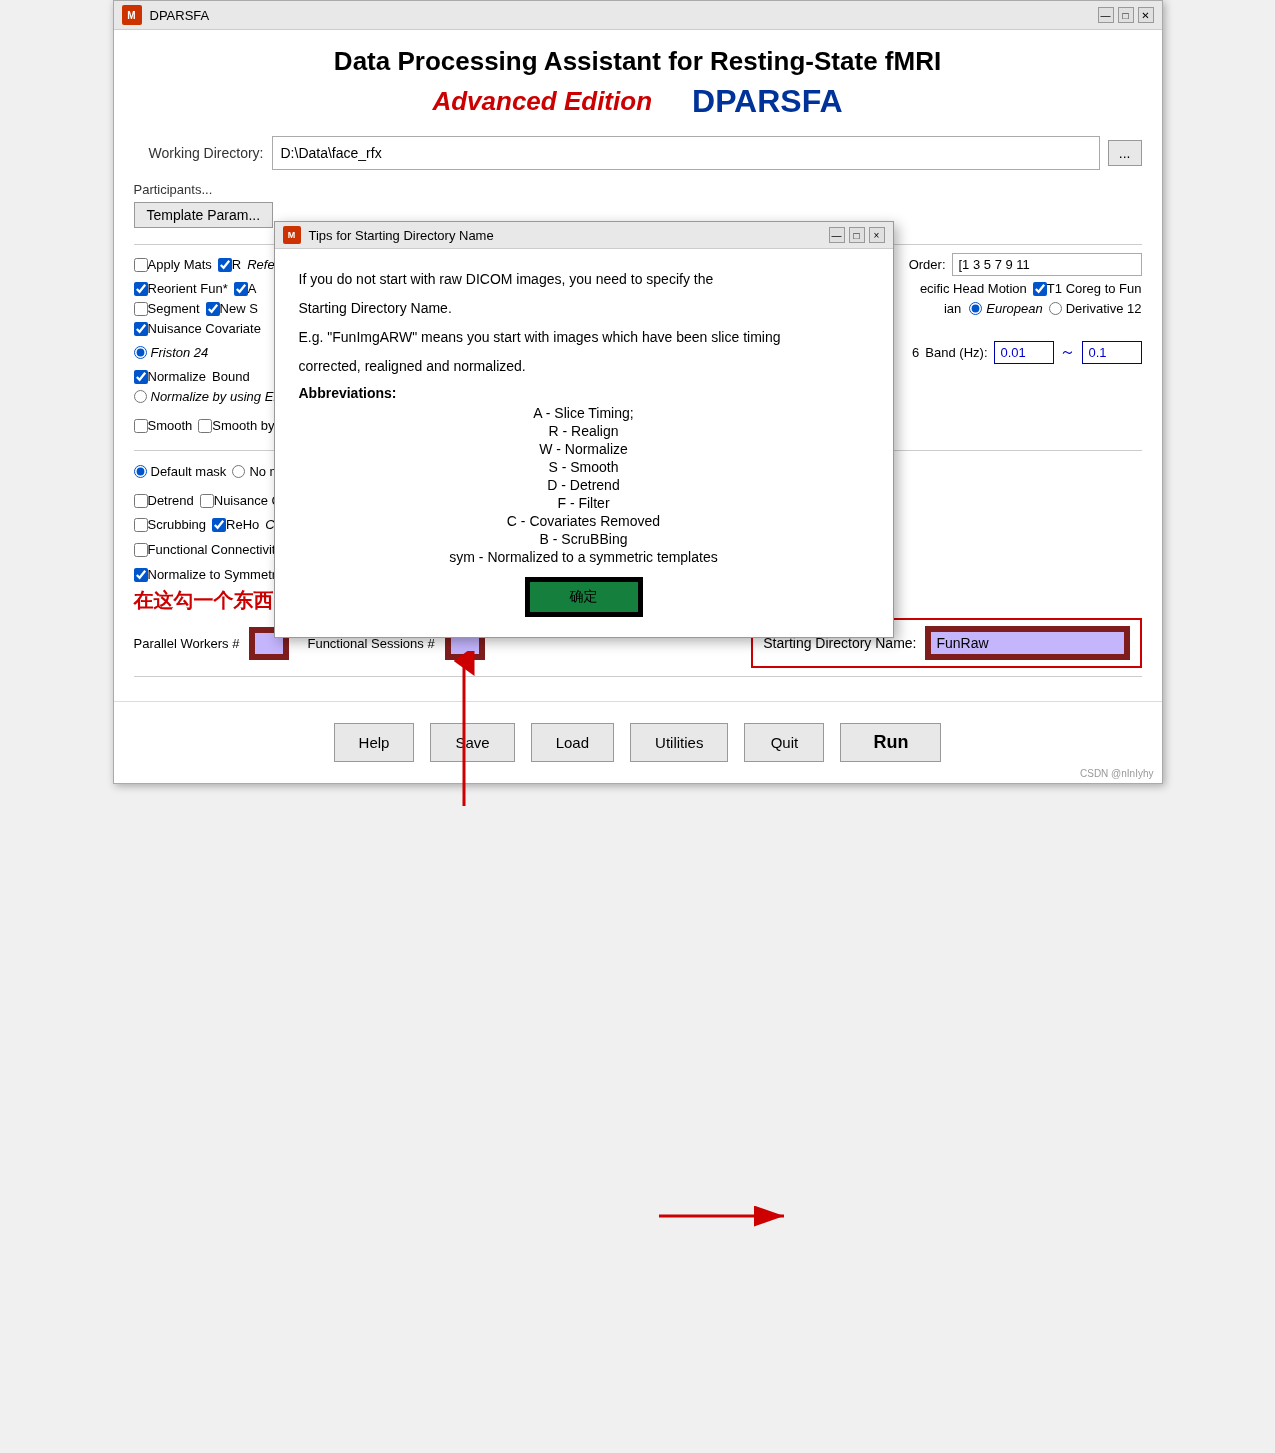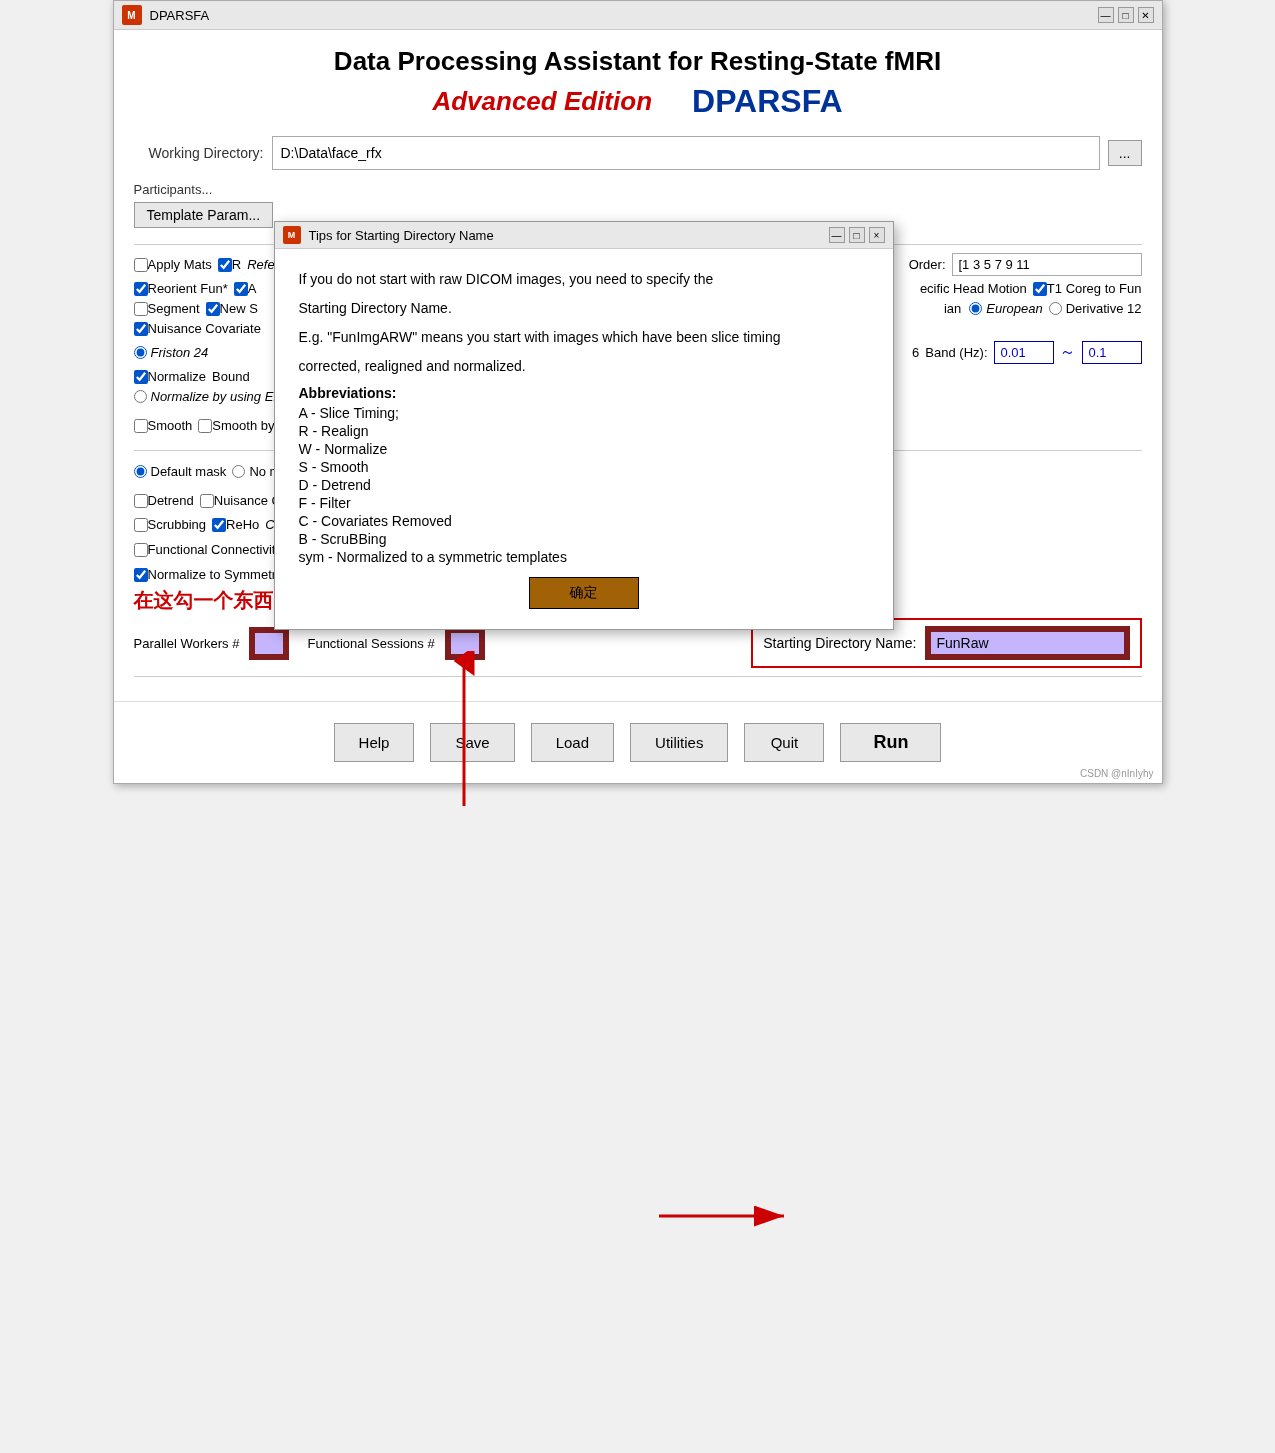--- a/index.html
+++ b/index.html
@@ -308,29 +308,30 @@
       margin-bottom: 4px;
       font-weight: bold;
     }
     .dialog-abbr-items {
       font-size: 14px;
       list-style: none;
       margin-bottom: 12px;
     }
     .dialog-abbr-items li {
       margin-bottom: 2px;
+      text-align: center;
     }
     .dialog-ok-row {
       display: flex;
       justify-content: center;
       margin-top: 12px;
     }
     .dialog-ok-btn {
-      border: 1px solid #000000;
-      background: #a16207;
+      border: 5px solid #000000;
+      background: #15803d;
       padding: 6px 40px;
       font-size: 14px;
       cursor: pointer;
       text-align: center;
     }
 
     
     .red-arrow-up {
       position: absolute;
       z-index: 15;

